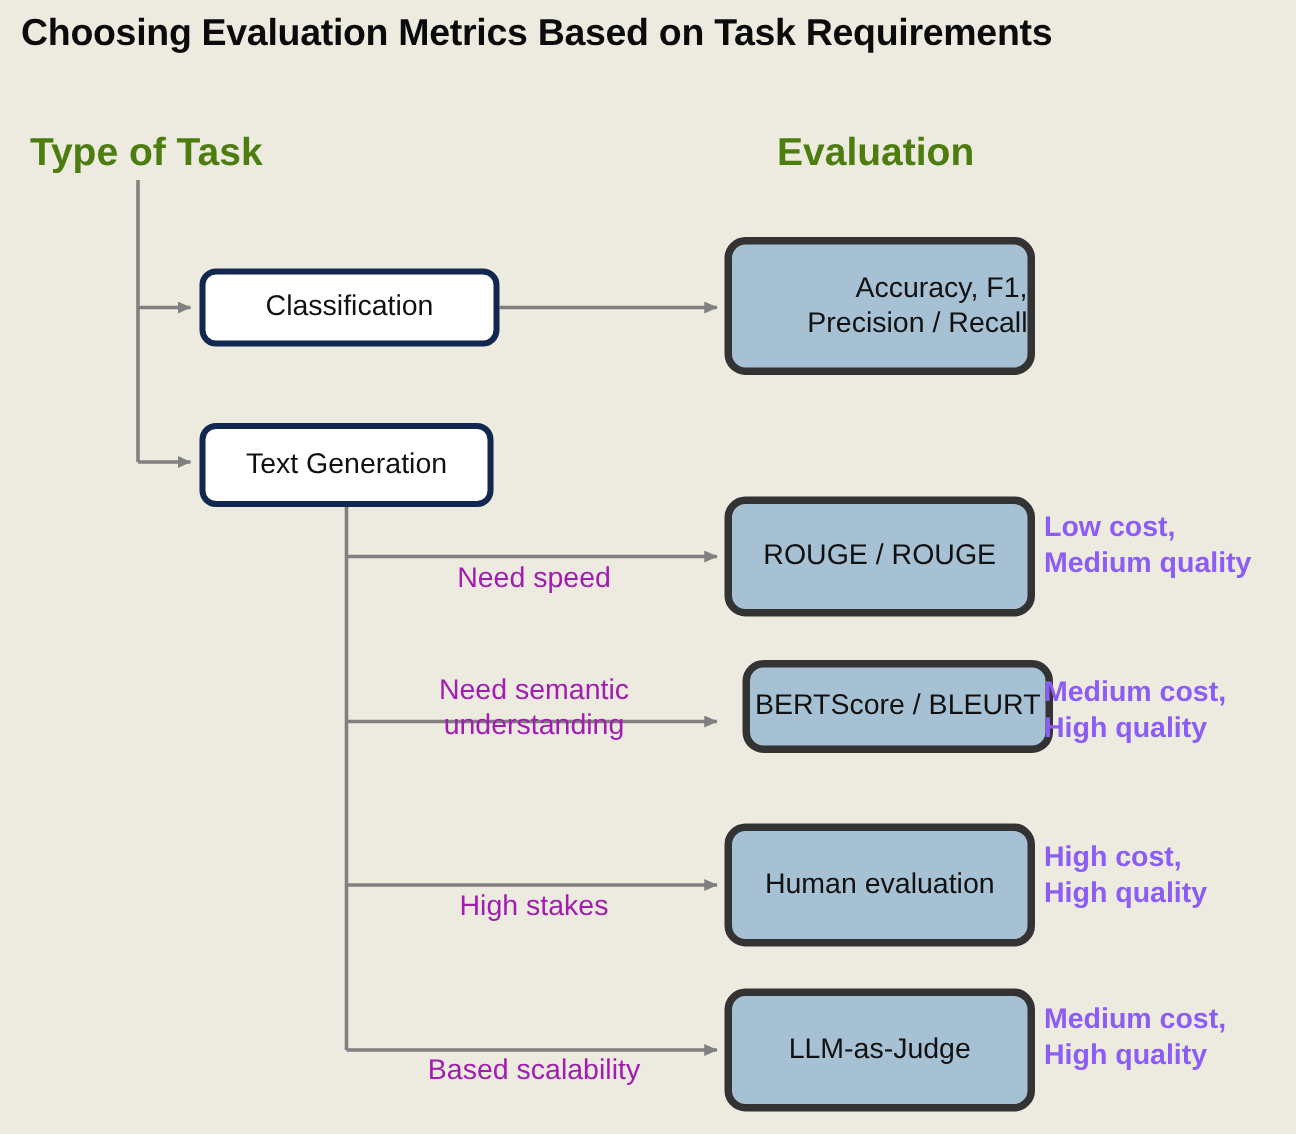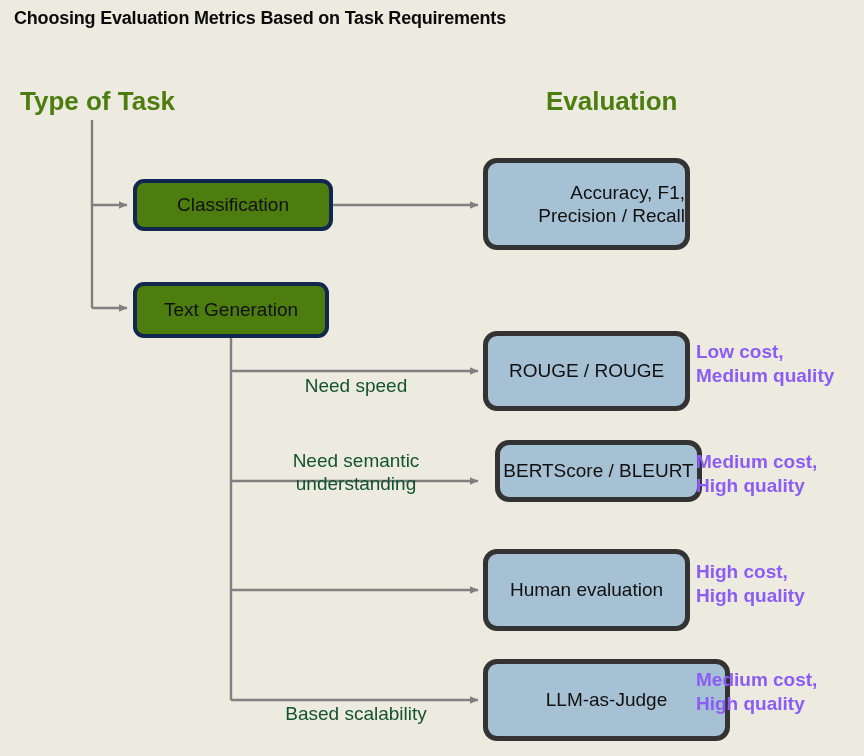--- a/index.html
+++ b/index.html
@@ -25,69 +25,69 @@
     left: 0; top: 0;
     width: 864px;
     height: 756px;
     pointer-events: none;
   }
 
   .title {
     position: absolute;
     left: 14px;
     top: 8px;
-    font-size: 18px;
+    font-size: 25px;
     font-weight: bold;
     color: #0b0b0b;
     letter-spacing: -0.2px;
     white-space: nowrap;
   }
 
   .col-header {
     position: absolute;
     font-size: 26px;
     font-weight: bold;
     color: #4d7c0f;
     white-space: nowrap;
   }
   .col-header.left  { left: 20px;  top: 86px; }
-  .col-header.right { left: 518px; top: 86px; margin-left: 28px; }
+  .col-header.right { left: 518px; top: 86px; }
 
   
   .node {
     position: absolute;
     box-sizing: border-box;
     display: flex;
     align-items: center;
     justify-content: center;
     text-align: center;
     line-height: 1.22;
     color: #111111;
   }
   .node-task {
-    background: #4d7c0f;
+    background: #ffffff;
     border: 4px solid #12274f;
     border-radius: 11px;
     font-size: 19px;
     padding: 0 12px;
   }
   .node-metric {
     background: #a7c1d4;
     border: 5px solid #333333;
     border-radius: 14px;
     font-size: 19px;
     padding: 0 0;
     text-align: right;
   }
 
   
   .edge-label {
     position: absolute;
     font-size: 19px;
-    color: #14532d;
+    color: #a21caf;
     text-align: center;
     line-height: 1.2;
     white-space: pre-line;
   }
 
   
   .annotation {
     position: absolute;
     font-size: 19px;
     font-weight: bold;
@@ -140,27 +140,28 @@
 Precision / Recall</div>
 
   <div class="node node-metric" style="left:483px; top:331px; width:207px; height:80px;">ROUGE / ROUGE</div>
 
   <div class="node node-metric" style="left:483px; top:440px; width:207px; height:62px;margin-left:12px;">BERTScore /
 BLEURT</div>
 
   <div class="node node-metric" style="left:483px; top:549px; width:207px; height:82px;">Human
 evaluation</div>
 
-  <div class="node node-metric" style="left:483px; top:659px; width:247px; height:82px;">LLM-as-Judge</div>
+  <div class="node node-metric" style="left:483px; top:659px; width:207px; height:82px;">LLM-as-Judge</div>
 
   <div class="edge-label" style="left:241px; top:375px; width:230px;">Need speed</div>
 
   <div class="edge-label" style="left:241px; top:450px; width:230px;">Need semantic
 understanding</div>
 
+  <div class="edge-label" style="left:241px; top:594px; width:230px;">High stakes</div>
 
   <div class="edge-label" style="left:241px; top:703px; width:230px;">Based scalability</div>
 
   <div class="annotation" style="left:696px; top:340px; width:168px;">Low cost,
 Medium quality</div>
 
   <div class="annotation" style="left:696px; top:450px; width:168px;">Medium cost,
 High quality</div>
 
   <div class="annotation" style="left:696px; top:560px; width:168px;">High cost,

